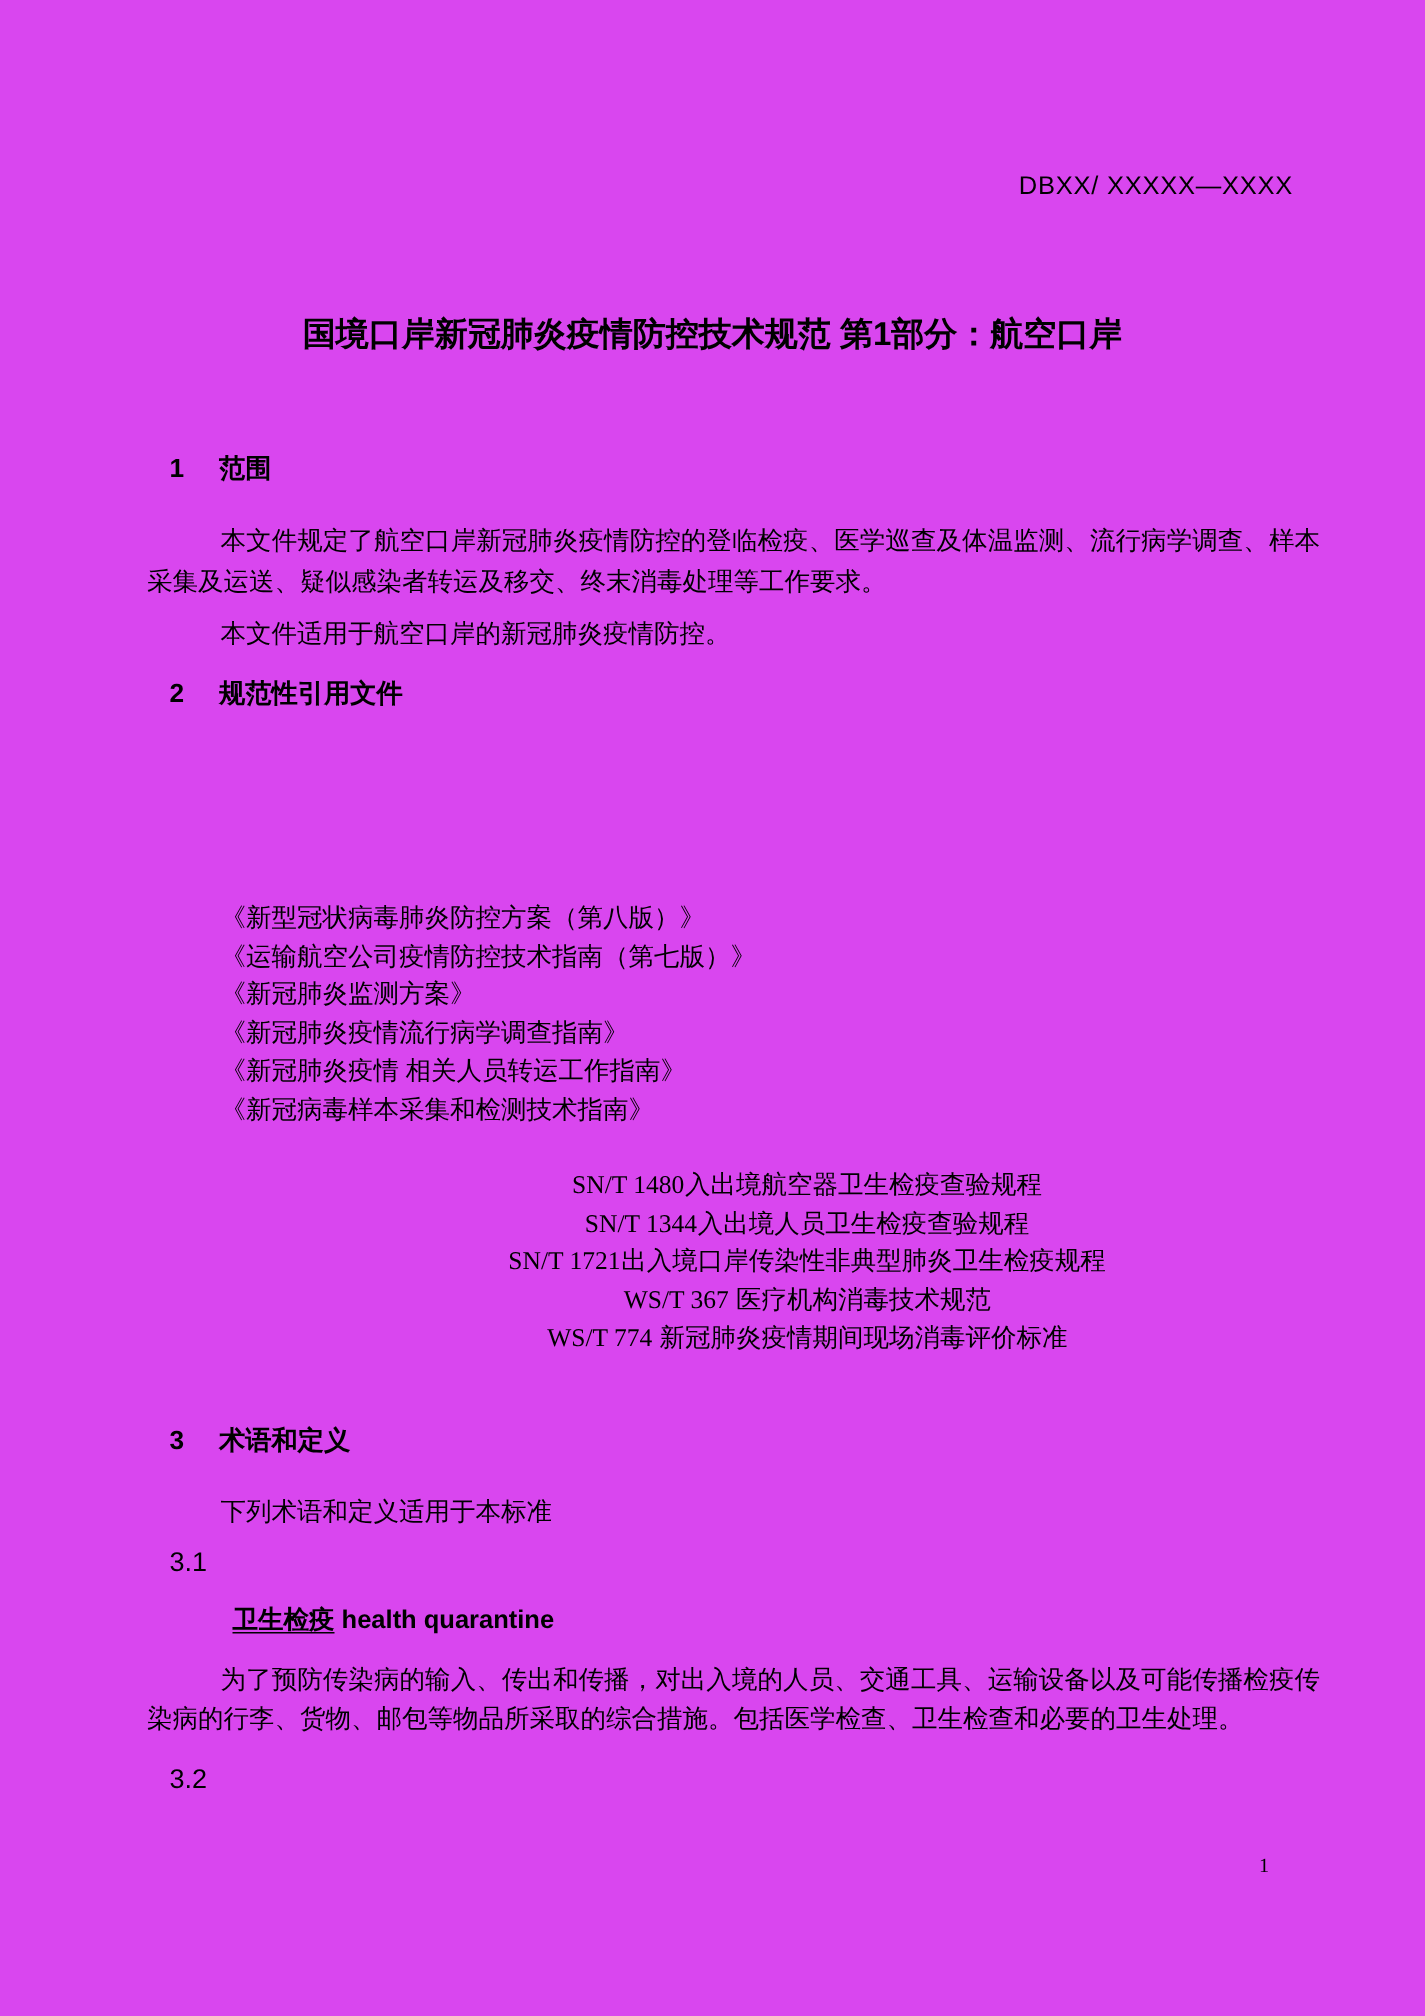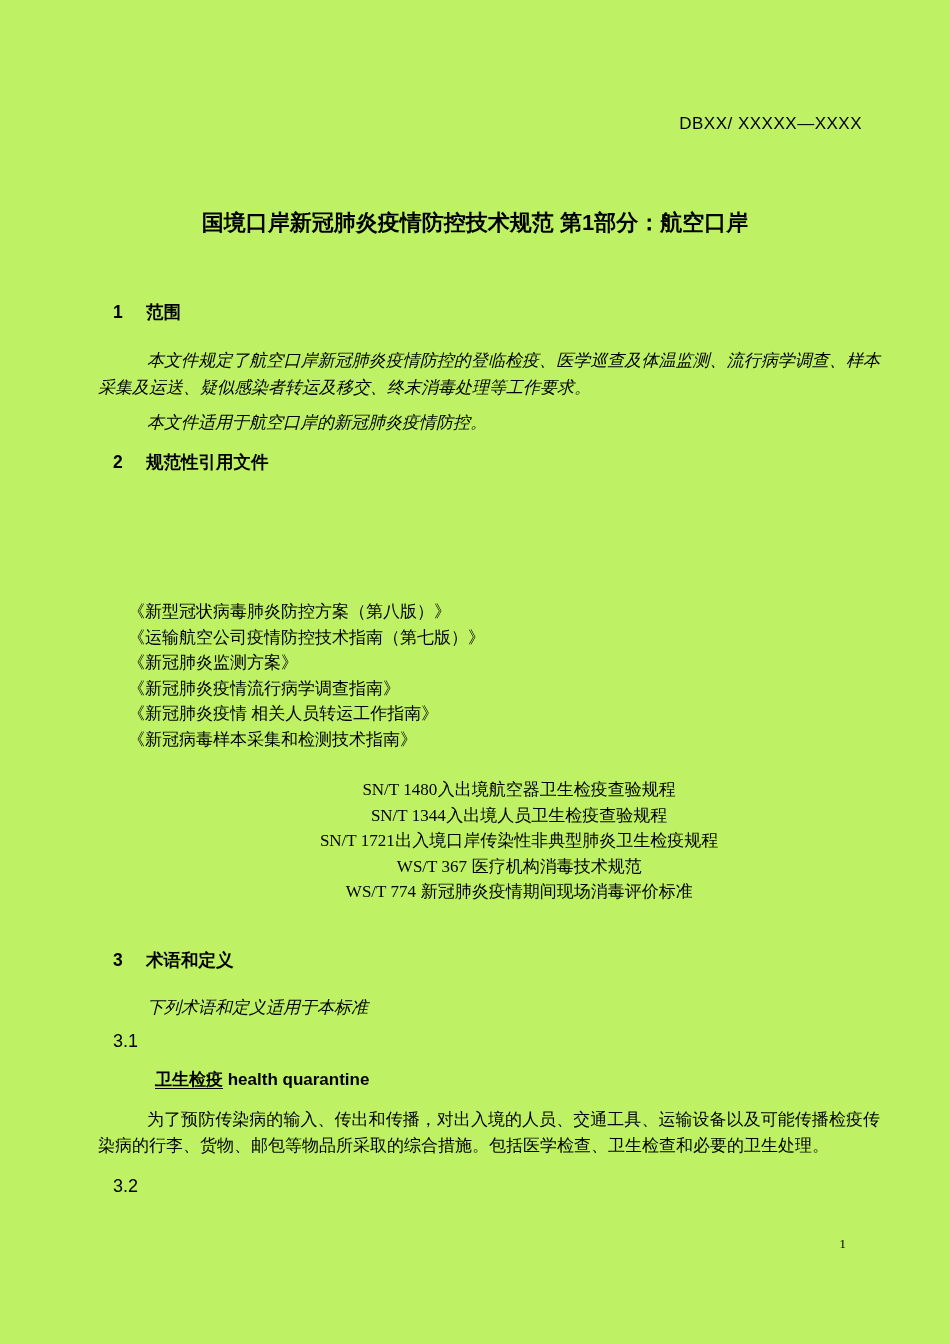--- a/index.html
+++ b/index.html
@@ -1,20 +1,20 @@
 <!DOCTYPE html>
 <html><head>
 <meta charset="utf-8">
 <style>
   html, body { margin: 0; padding: 0; background: #ffffff; }
   .page {
     position: relative;
     width: 950px;
     height: 1344px;
-    background: #bef264;
+    background: #d946ef;
     color: #000000;
     font-family: "Liberation Serif", "DejaVu Serif", serif;
     font-size: 17px;
     overflow: hidden;
   }
 
   .header-code {
     position: absolute;
     top: 114px;
     right: 88px;
@@ -45,23 +45,22 @@
   .sec-heading .sec-num {
     display: inline-block;
     margin-left: 15px;
     min-width: 33px;
   }
   .para {
     margin: 0;
     line-height: 27px;
     text-align: justify;
     text-indent: 49px;
-    font-style: italic;
   }
-  .ref-list, .std-list { line-height: 25.5px; margin-left: 30px; }
+  .ref-list, .std-list { line-height: 25.5px; margin-left: 49px; }
   .ref-line { white-space: nowrap; }
   .std-line { white-space: nowrap; }
   .std-code { display: inline-block; width: 71px; }
 
   .term-num {
     font-family: "Liberation Sans", "DejaVu Sans", sans-serif;
     font-size: 18px;
     margin-left: 15px;
   }
   .term-heading {

